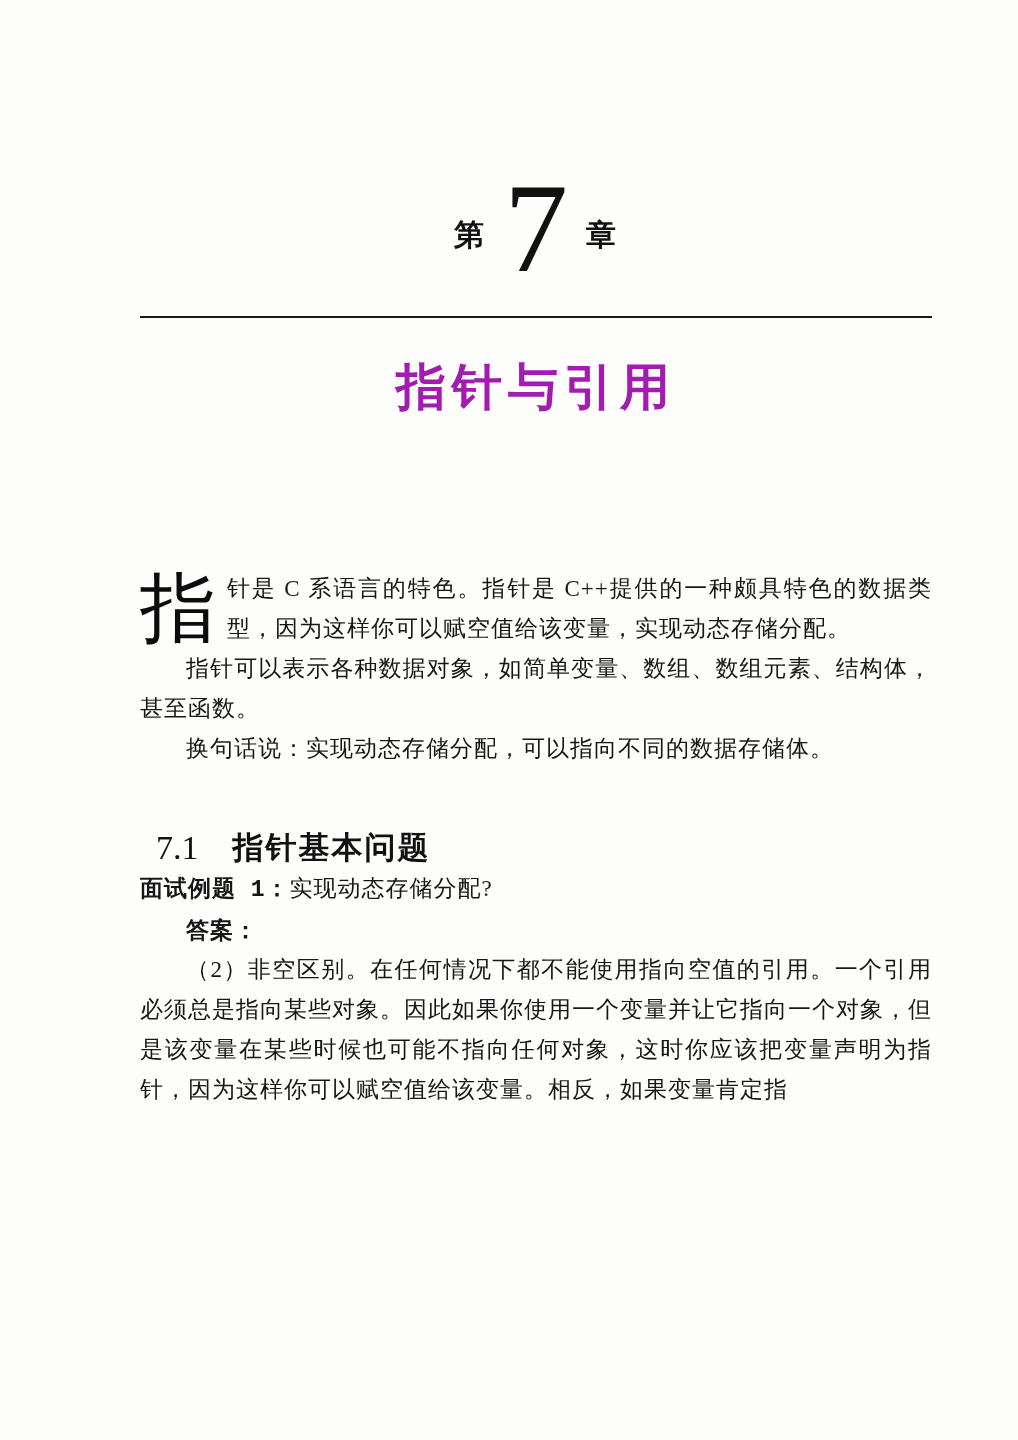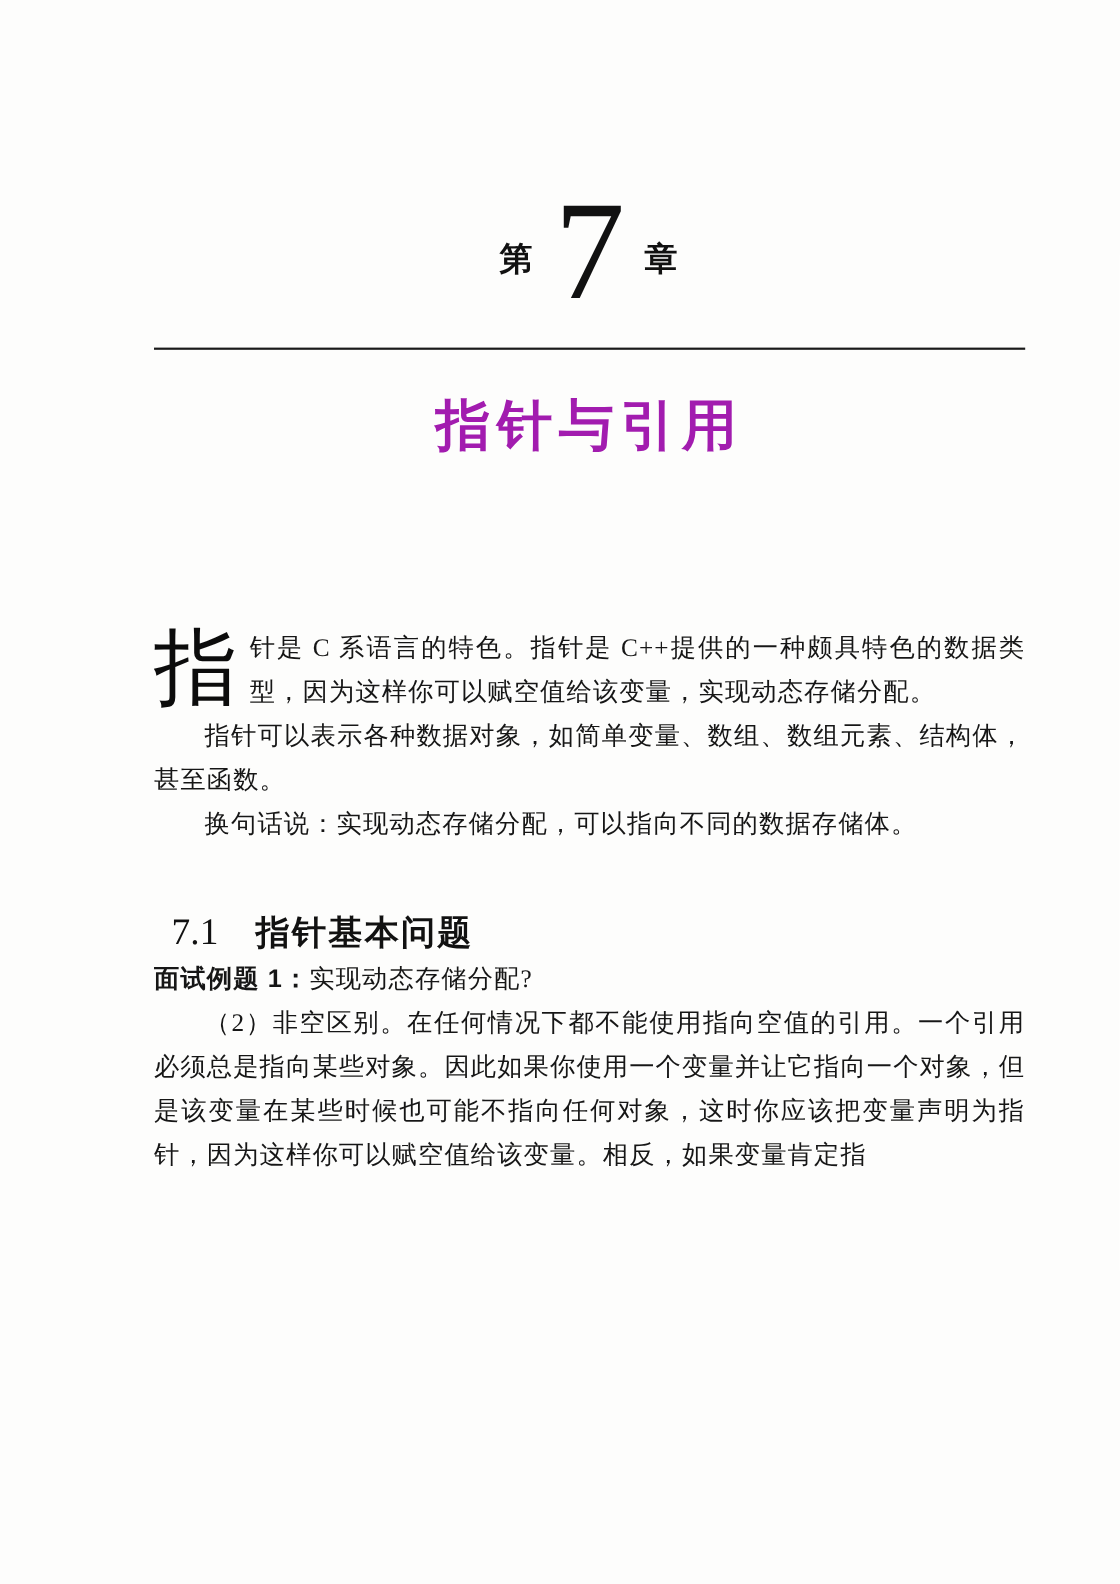--- a/index.html
+++ b/index.html
@@ -108,21 +108,21 @@
   }
 
   
   .question {
     margin-top: 52px;
     font-size: 23px;
     line-height: 40px;
     letter-spacing: 1px;
   }
   .q-label {
-    font-family: Liberation Sans, sans-serif;
+    font-family: Liberation Mono, monospace;
     font-weight: 700;
   }
   .answer-label {
     margin-top: 22px;
     text-indent: 2em;
     font-family: "Liberation Sans", sans-serif;
     font-weight: 700;
     font-size: 23px;
     line-height: 40px;
     letter-spacing: 1px;
@@ -157,17 +157,18 @@
 
     <h2 class="section-heading">
       <span class="section-number">7.1</span>
       <span class="section-title">指针基本问题</span>
     </h2>
 
     <p class="body question">
       <span class="q-label">面试例题 1：</span><span>实现动态存储分配?</span>
     </p>
 
+    <p class="body answer-label">答案：</p>
 
     <p class="body indent answer-body">（2）非空区别。在任何情况下都不能使用指向空值的引用。一个引用必须总是指向某些对象。因此如果你使用一个变量并让它指向一个对象，但是该变量在某些时候也可能不指向任何对象，这时你应该把变量声明为指针，因为这样你可以赋空值给该变量。相反，如果变量肯定指</p>
 
   </div>
 </div>
 
 </body></html>

